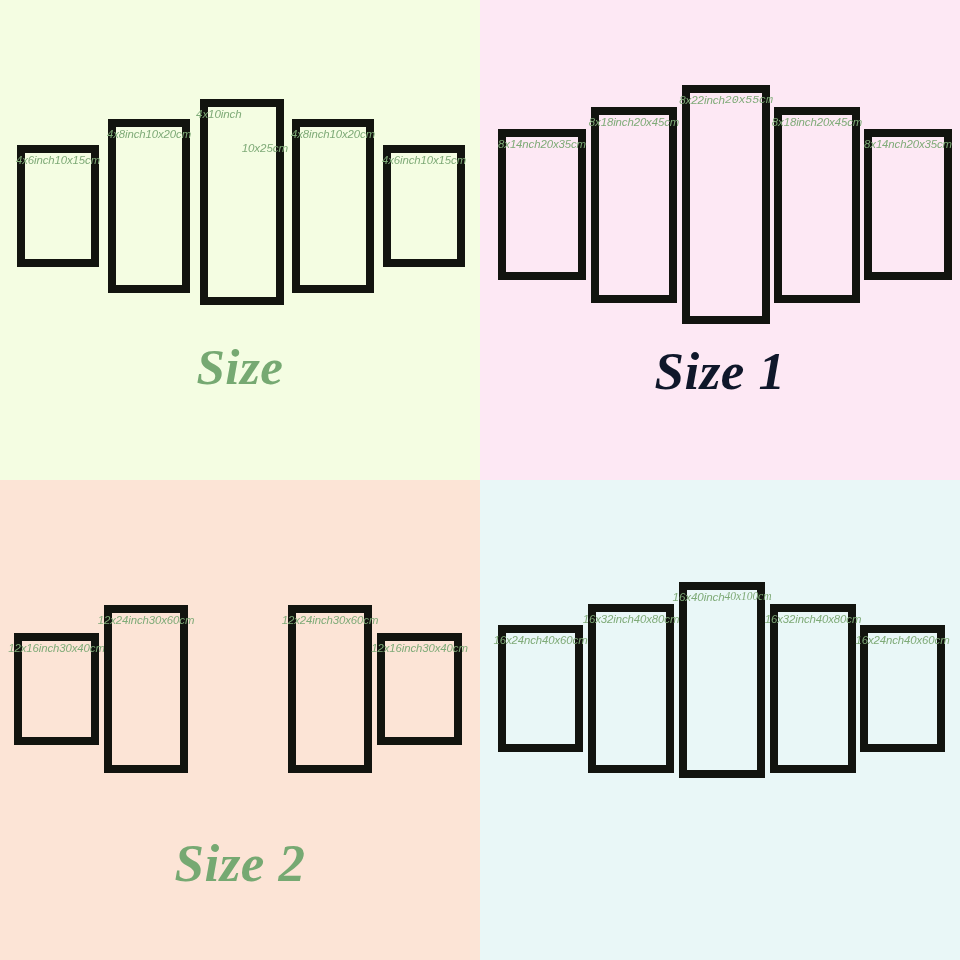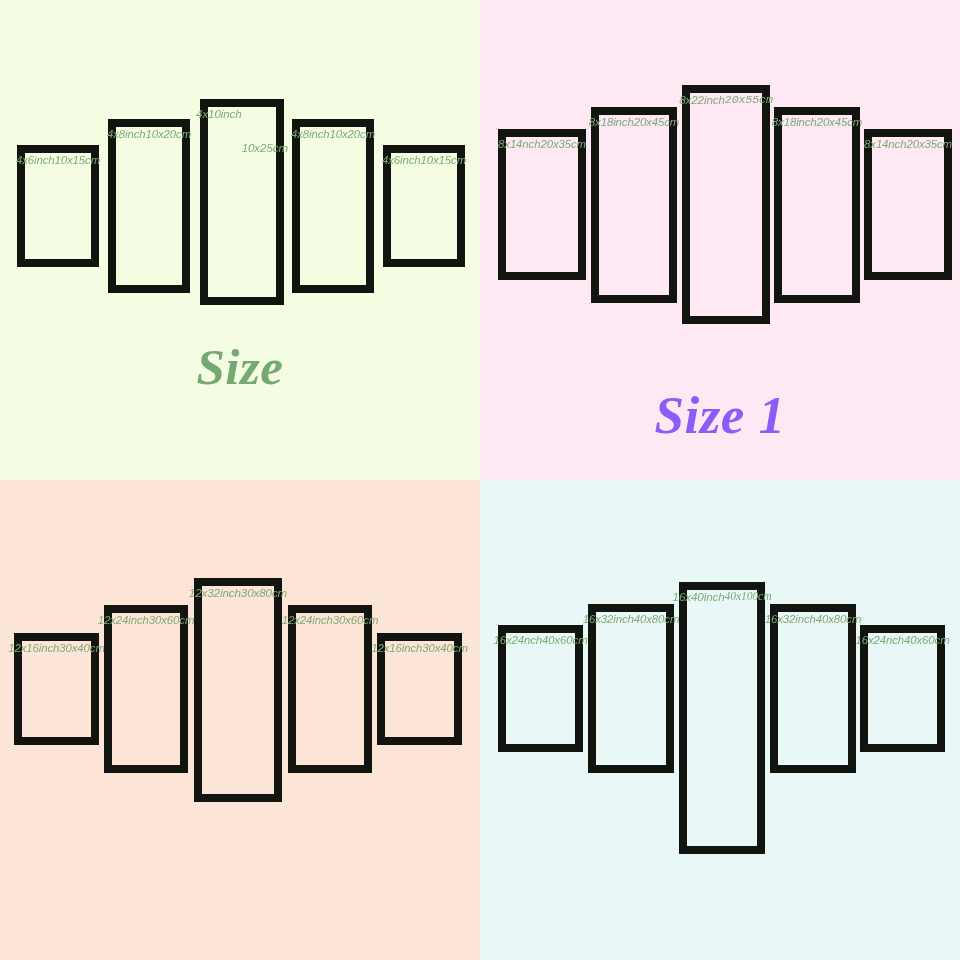--- a/index.html
+++ b/index.html
@@ -126,59 +126,56 @@
         </div>
         <div class="panel" style="left: 294px; top: 107px; width: 86px; height: 196px; border-color: rgb(18, 20, 15);">
           <div class="label-line" style="color: rgb(127, 171, 120);">8x18inch</div>
           <div class="label-line" style="color: rgb(127, 171, 120);">20x45cm</div>
         </div>
         <div class="panel" style="left: 384px; top: 129px; width: 88px; height: 151px; border-color: rgb(18, 20, 15);">
           <div class="label-line" style="color: rgb(127, 171, 120);">8x14nch</div>
           <div class="label-line" style="color: rgb(127, 171, 120);">20x35cm</div>
         </div>
       </div>
-    <div class="quad-title" style="color: #8b5cf6; margin-top: 44px;">Size 1</div>
+    <div class="quad-title" style="color: #0f172a;">Size 1</div>
   </div>
 
   <div class="quadrant" id="quad-2" style="background: rgb(252, 228, 214);">
     <div class="panel-stage">
         <div class="panel" style="left: 14px; top: 153px; width: 85px; height: 112px; border-color: rgb(18, 20, 15);">
           <div class="label-line" style="color: rgb(127, 171, 120);">12x16inch</div>
           <div class="label-line" style="color: rgb(127, 171, 120);">30x40cm</div>
         </div>
         <div class="panel" style="left: 104px; top: 125px; width: 84px; height: 168px; border-color: rgb(18, 20, 15);">
           <div class="label-line" style="color: rgb(127, 171, 120);">12x24inch</div>
           <div class="label-line" style="color: rgb(127, 171, 120);">30x60cm</div>
         </div>
-        <div class="panel center-panel" style="left: 194px; top: 98px; width: 88px; height: 224px; border-color: rgb(18, 20, 15);">
-          <div class="label-line" style="color: rgb(127, 171, 120);">12x32inch</div>
-          <div class="label-line" style="color: rgb(127, 171, 120);">30x80cm</div>
-        </div>
         <div class="panel" style="left: 288px; top: 125px; width: 84px; height: 168px; border-color: rgb(18, 20, 15);">
           <div class="label-line" style="color: rgb(127, 171, 120);">12x24inch</div>
           <div class="label-line" style="color: rgb(127, 171, 120);">30x60cm</div>
         </div>
         <div class="panel" style="left: 377px; top: 153px; width: 85px; height: 112px; border-color: rgb(18, 20, 15);">
           <div class="label-line" style="color: rgb(127, 171, 120);">12x16inch</div>
           <div class="label-line" style="color: rgb(127, 171, 120);">30x40cm</div>
         </div>
       </div>
+    <div class="quad-title" style="color: rgb(118, 169, 114);">Size 2</div>
   </div>
 
   <div class="quadrant" id="quad-3" style="background: rgb(233, 247, 247);">
     <div class="panel-stage">
         <div class="panel" style="left: 18px; top: 145px; width: 85px; height: 127px; border-color: rgb(18, 20, 15);">
           <div class="label-line" style="color: rgb(127, 171, 120);">16x24nch</div>
           <div class="label-line" style="color: rgb(127, 171, 120);">40x60cm</div>
         </div>
         <div class="panel" style="left: 108px; top: 124px; width: 86px; height: 169px; border-color: rgb(18, 20, 15);">
           <div class="label-line" style="color: rgb(127, 171, 120);">16x32inch</div>
           <div class="label-line" style="color: rgb(127, 171, 120);">40x80cm</div>
         </div>
-        <div class="panel center-panel" style="left: 199px; top: 102px; width: 86px; height: 272px; border-color: rgb(18, 20, 15);">
+        <div class="panel center-panel" style="left: 199px; top: 102px; width: 86px; height: 196px; border-color: rgb(18, 20, 15);">
           <div class="label-line" style="color: rgb(127, 171, 120);">16x40inch</div>
           <div class="label-line" style="color: rgb(127, 171, 120); font-family: Liberation Serif, serif;">40x100cm</div>
         </div>
         <div class="panel" style="left: 290px; top: 124px; width: 86px; height: 169px; border-color: rgb(18, 20, 15);">
           <div class="label-line" style="color: rgb(127, 171, 120);">16x32inch</div>
           <div class="label-line" style="color: rgb(127, 171, 120);">40x80cm</div>
         </div>
         <div class="panel" style="left: 380px; top: 145px; width: 85px; height: 127px; border-color: rgb(18, 20, 15);">
           <div class="label-line" style="color: rgb(127, 171, 120);">16x24nch</div>
           <div class="label-line" style="color: rgb(127, 171, 120);">40x60cm</div>

